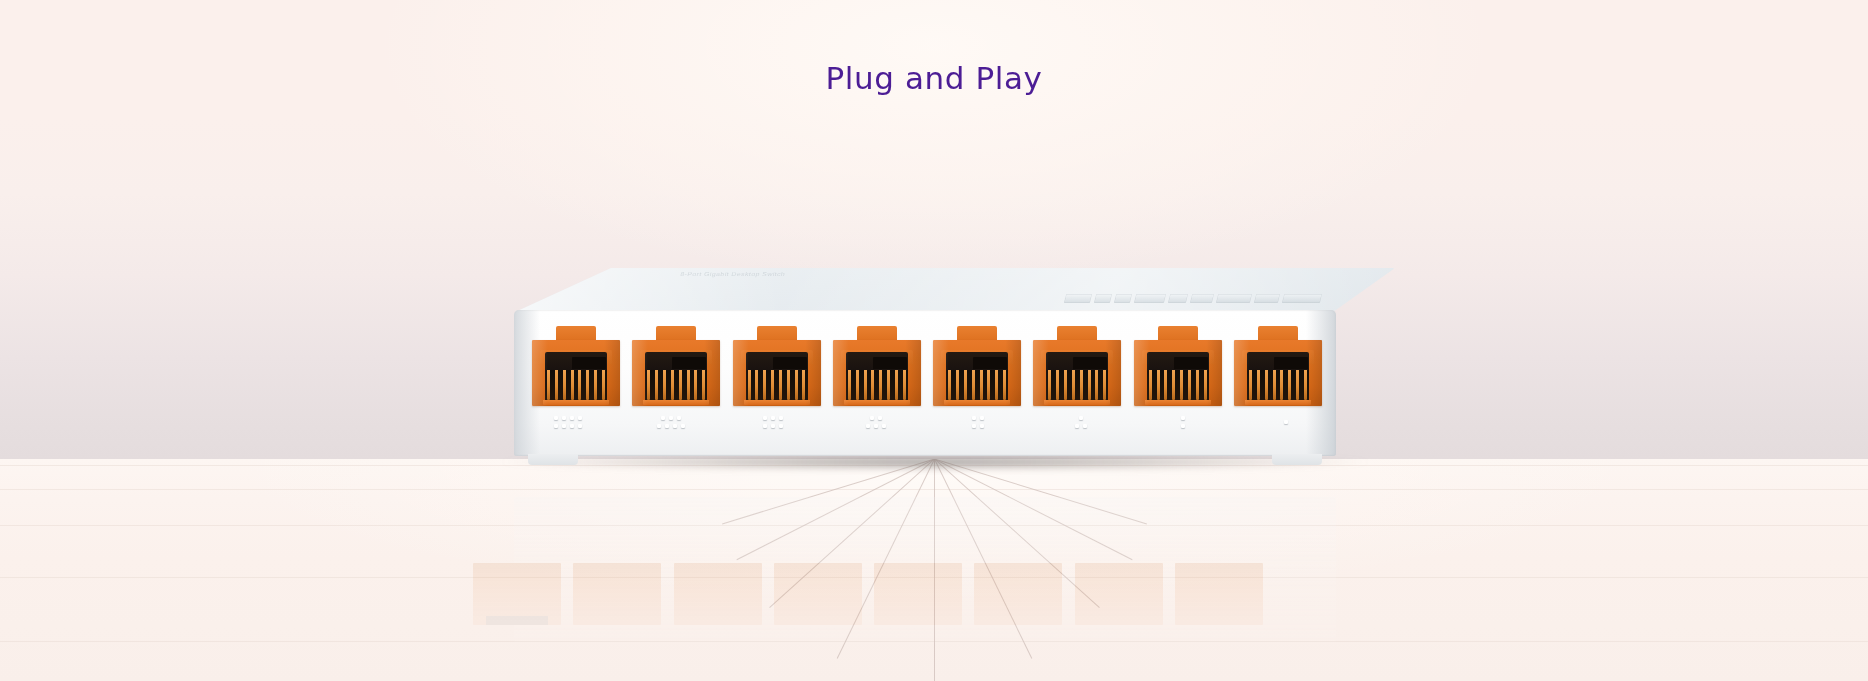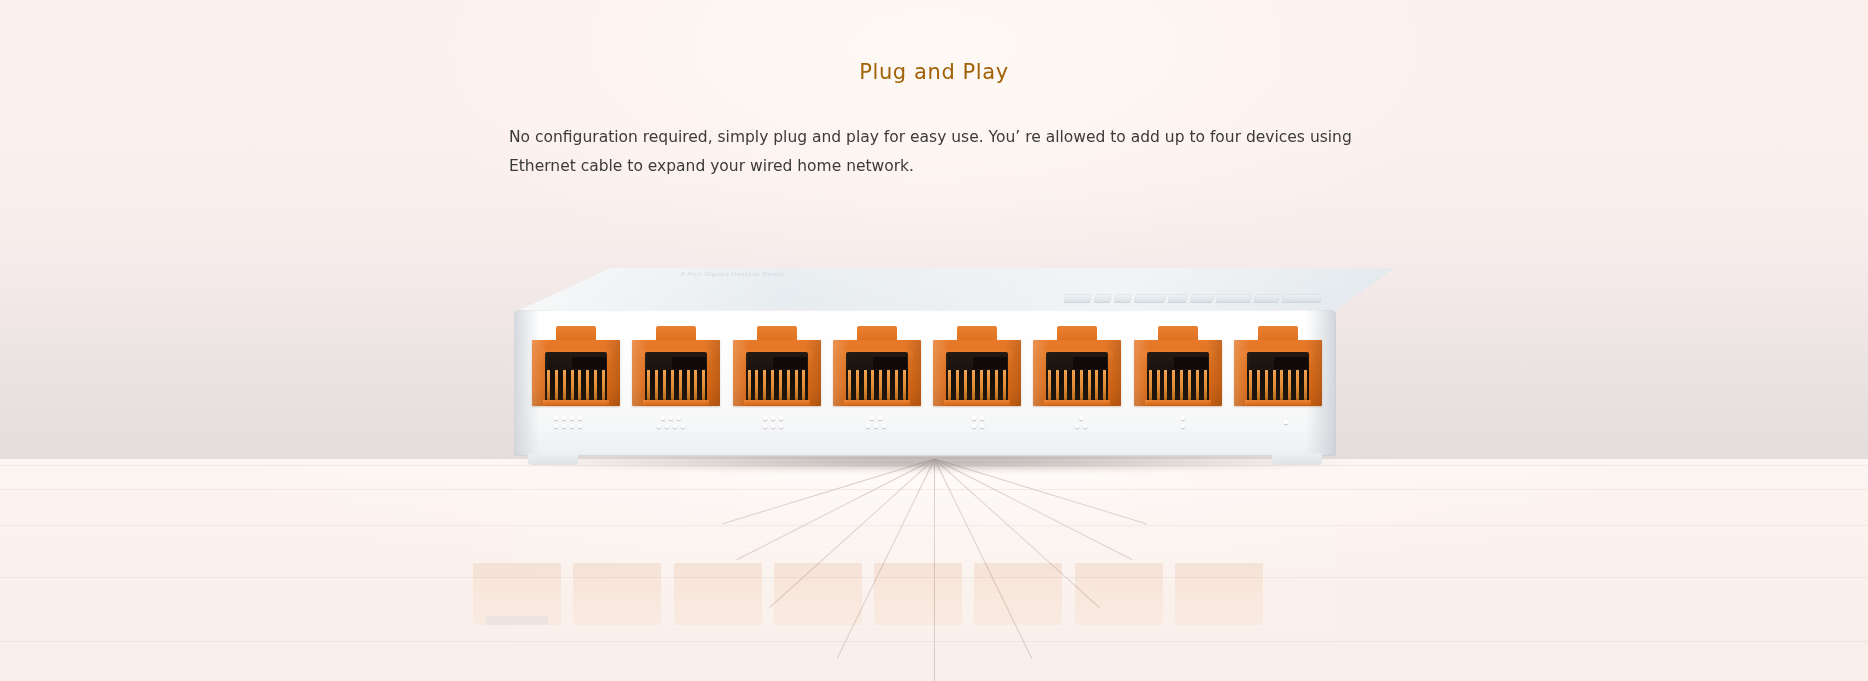--- a/index.html
+++ b/index.html
@@ -38,21 +38,21 @@
   .gridline{position:absolute;background:#e9dcd6;}
   .h-line{left:0;width:1868px;height:1px;opacity:.55;}
   .v-perspective{
     position:absolute;top:0;height:222px;width:1px;background:#cdbdb8;opacity:.75;
     transform-origin:top center;
   }
 
   
   .headline{
     position:absolute;left:0;top:60px;width:1868px;text-align:center;
-    font-size:21px;font-weight:400;color:#a16207;letter-spacing:.6px;
+    font-size:31px;font-weight:400;color:#4c1d95;letter-spacing:.6px;
     font-family:"DejaVu Sans", sans-serif;
   }
   .subcopy{
     position:absolute;left:509px;top:123px;width:852px;
     font-size:15.5px;line-height:29px;color:#3b3b3b;
     font-family:"DejaVu Sans", sans-serif;text-align:left;
   }
 
   
   .device{
@@ -236,24 +236,20 @@
     <div class="v-perspective" style="left:934px;  transform:rotate(-26deg);"></div>
     <div class="v-perspective" style="left:934px;  transform:rotate(48deg);"></div>
     <div class="v-perspective" style="left:934px;  transform:rotate(-48deg);"></div>
     <div class="v-perspective" style="left:934px;  transform:rotate(63deg);"></div>
     <div class="v-perspective" style="left:934px;  transform:rotate(-63deg);"></div>
     <div class="v-perspective" style="left:934px;  transform:rotate(73deg);"></div>
     <div class="v-perspective" style="left:934px;  transform:rotate(-73deg);"></div>
   </div>
 
   <div class="headline">Plug and Play</div>
-  <div class="subcopy">
-    <span>No configuration required, simply plug and play for easy use. You’ re allowed to add up to four devices</span>
-    <span>using Ethernet cable to expand your wired home network.</span>
-  </div>
 
   <div class="reflection">
     <div class="refl-face"></div>
     <div class="refl-ports">
       <div class="refl-port">
           <div class="refl-port-dark"></div>
         </div>
       <div class="refl-port">
           <div class="refl-port-dark"></div>
         </div>

